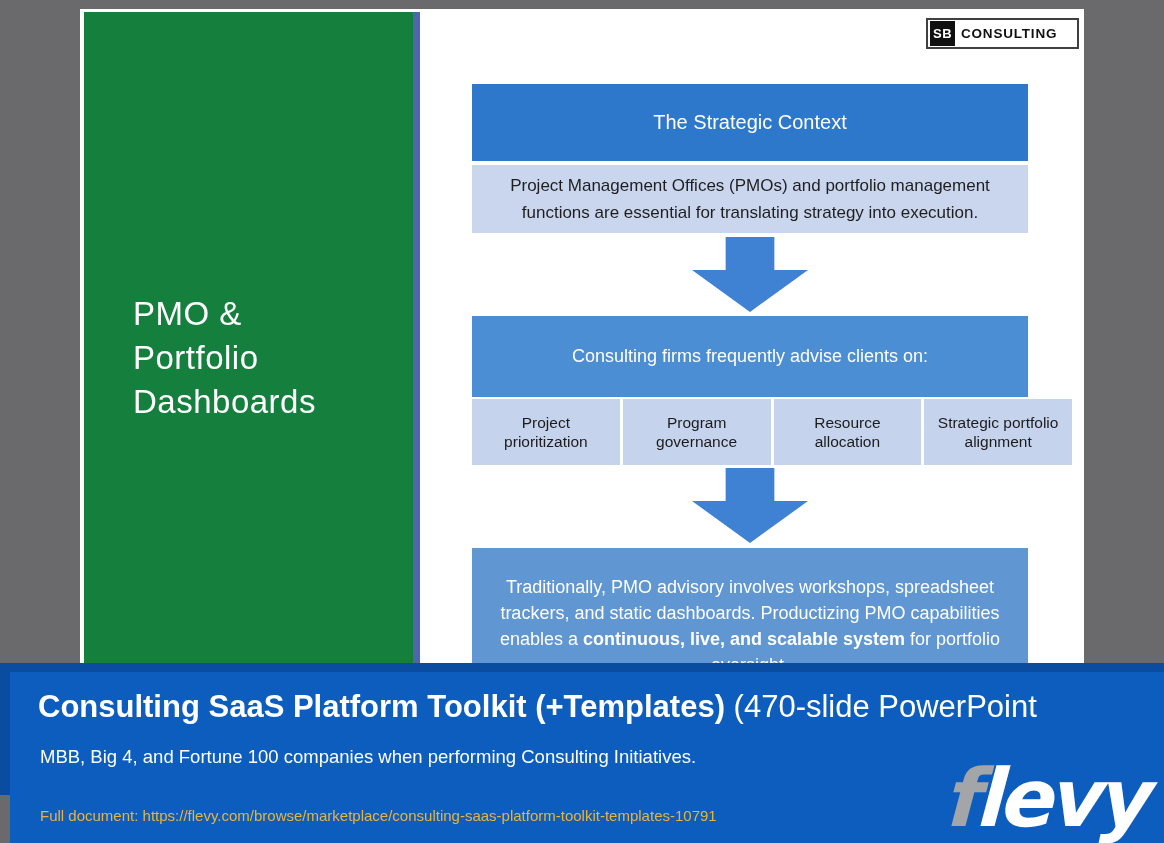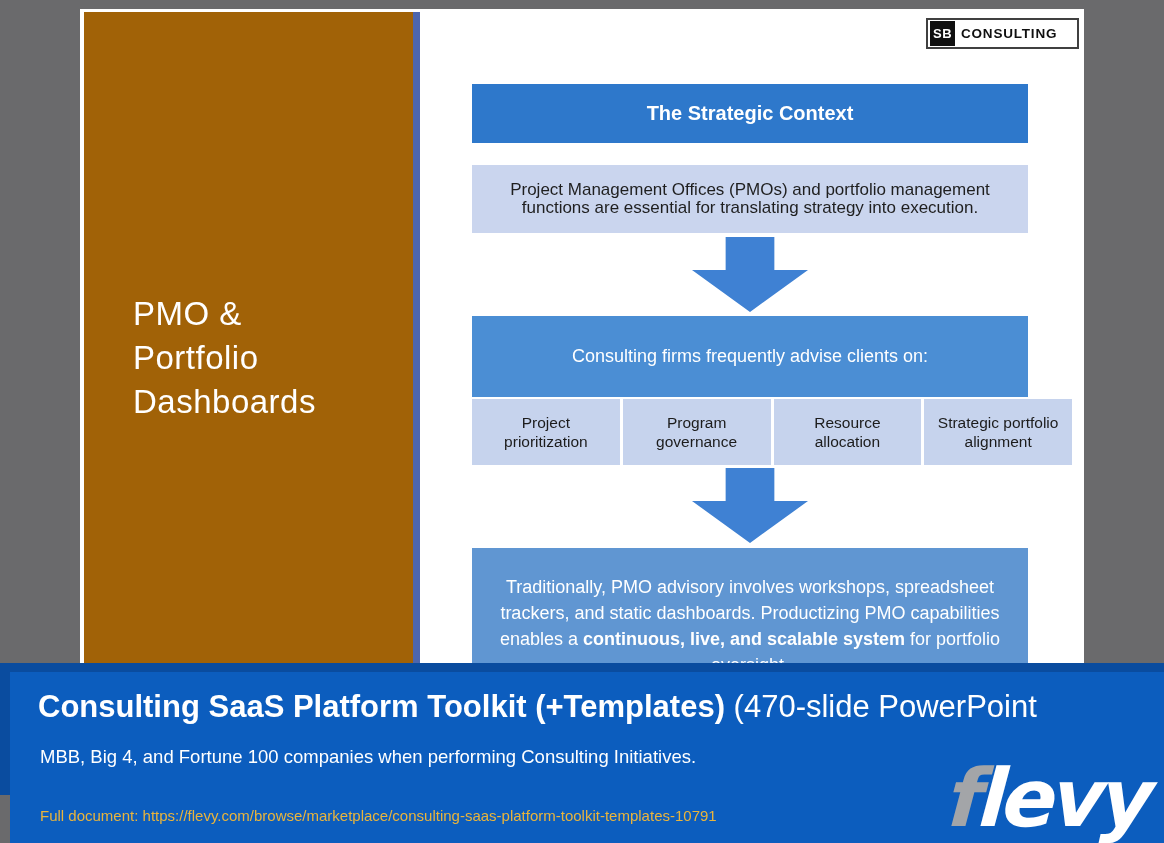--- a/index.html
+++ b/index.html
@@ -4,42 +4,42 @@
 <style>
   * { margin:0; padding:0; box-sizing:border-box; }
   html,body { background:#4a4a4c; }
   .stage {
     position:relative; width:1164px; height:843px; overflow:hidden;
     background:#6a6a6c; font-family:"Liberation Sans", sans-serif;
   }
   
   .slide { position:absolute; left:80px; top:9px; width:1004px; height:700px; background:#ffffff; }
 
-  .sidebar { position:absolute; left:4px; top:3px; width:329px; height:697px; background:#a16207; }
+  .sidebar { position:absolute; left:4px; top:3px; width:329px; height:697px; background:#15803d; }
   .sidebar-stripe { position:absolute; left:333px; top:3px; width:7px; height:697px; background:#4d66ae; }
   .sidebar-title {
     position:absolute; left:49px; top:280px; color:#ffffff;
     font-size:33px; line-height:44px; letter-spacing:0.5px; font-weight:400;
   }
 
   .sb-logo {
     position:absolute; right:5px; top:9px; width:153px; height:31px;
     border:2px solid #404040; background:#ffffff;
     display:flex; align-items:center; padding:0 6px 0 2px; gap:6px;
   }
   .sb-mark {
     width:25px; height:25px; background:#101010; color:#ffffff;
     display:flex; align-items:center; justify-content:center;
     font-size:13px; font-weight:700; letter-spacing:0.5px;
   }
   .sb-name { font-size:13.5px; font-weight:700; letter-spacing:0.8px; color:#101010; white-space:nowrap; }
 
   .cbox { position:absolute; left:392px; width:556px; display:flex; align-items:center; justify-content:center; text-align:center; }
-  .box-header   { top:75px;  height:59px;  background:#2e78cb; color:#ffffff; font-weight:700; font-size:20px; }
-  .box-intro    { top:156px; height:68px;  background:#cad5ee; color:#1f1f1f; font-size:17px; line-height:18px; padding:0 26px; }
+  .box-header   { top:75px;  height:77px;  background:#2e78cb; color:#ffffff; font-weight:400; font-size:20px; }
+  .box-intro    { top:156px; height:68px;  background:#cad5ee; color:#1f1f1f; font-size:17px; line-height:27px; padding:0 26px; }
   .box-advise   { top:307px; height:81px;  background:#4b8ed4; color:#ffffff; font-size:18px; }
   .box-trad     { top:539px; height:161px; background:#6096d2; color:#ffffff; font-size:18px; line-height:26px;
                   align-items:flex-start; padding:26px 14px 0 14px; }
 
   .columns { position:absolute; left:392px; top:390px; width:600px; height:66px; display:flex; gap:3px; }
   .col-cell {
     flex:1; background:#c6d3ed; color:#1c1c1c; font-size:15.5px; line-height:19.5px;
     display:flex; align-items:center; justify-content:center; text-align:center; padding:2px 6px;
   }
 

